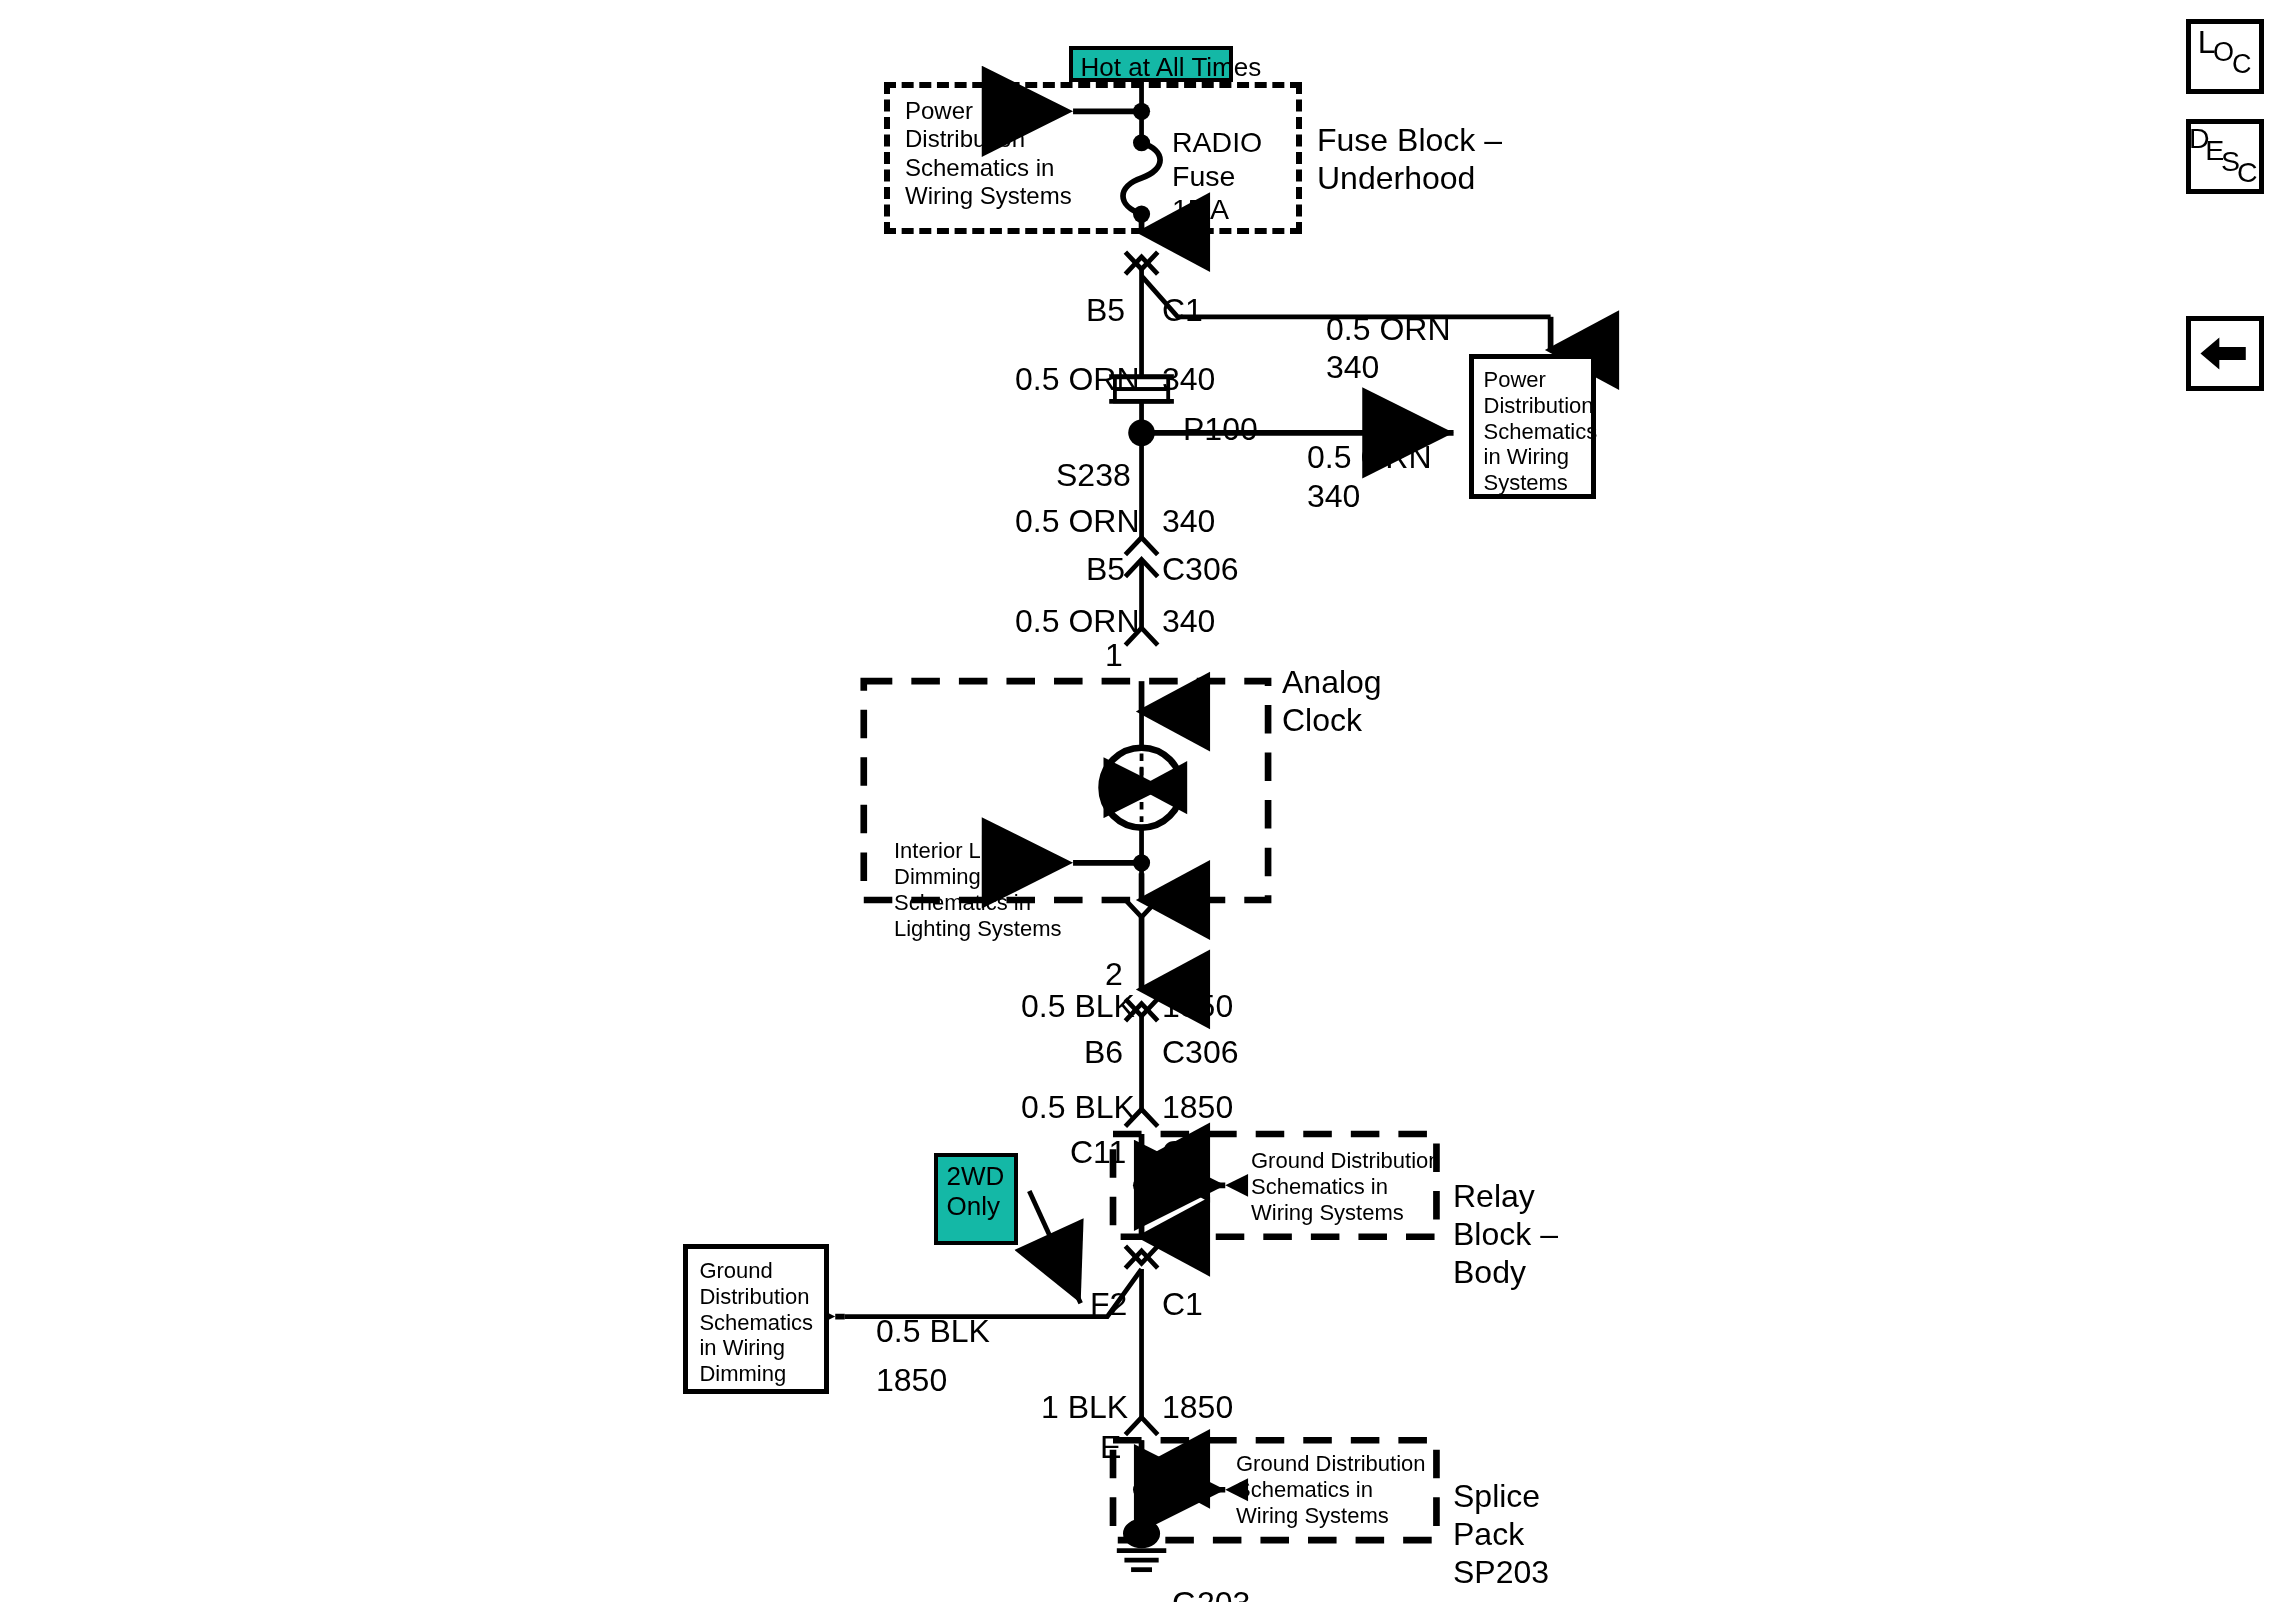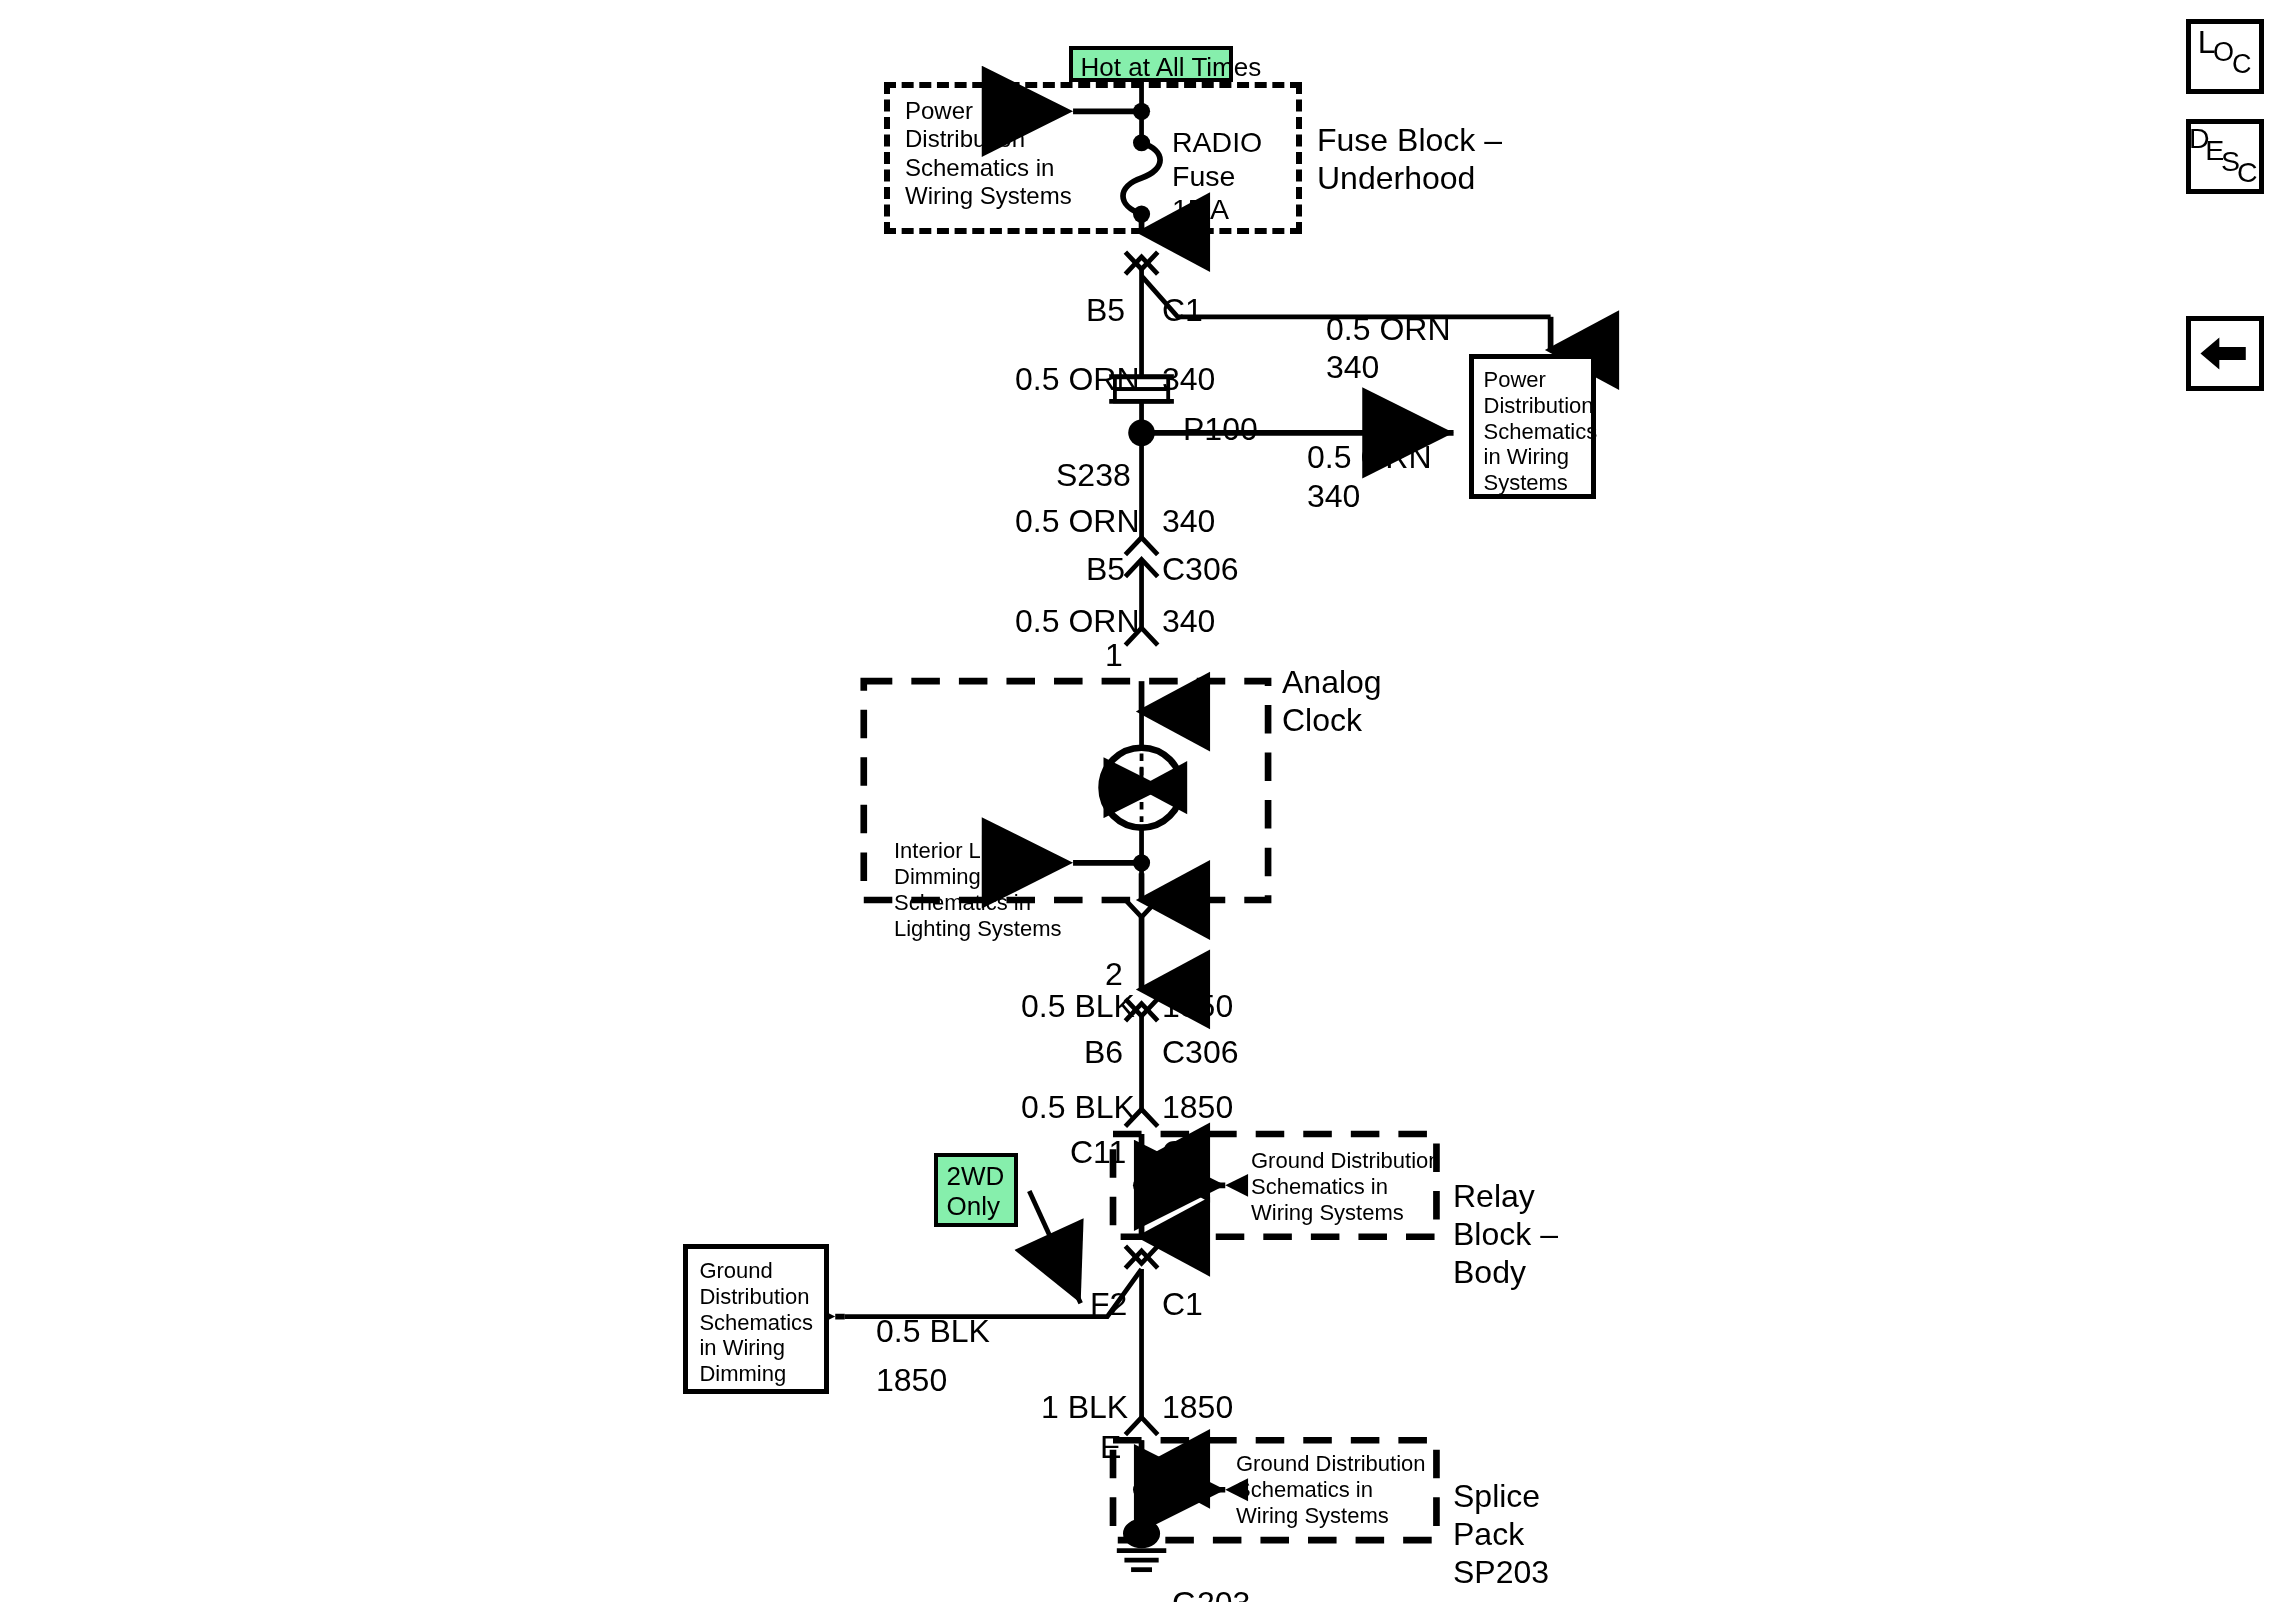--- a/index.html
+++ b/index.html
@@ -7,21 +7,21 @@
        font-family:"Liberation Sans","DejaVu Sans",sans-serif;color:#000;overflow:hidden;}
   #canvas{position:absolute;left:0;top:0;width:2285px;height:1603px;}
   svg{position:absolute;left:0;top:0;width:2285px;height:1603px;}
   .txt{position:absolute;white-space:pre;line-height:1.18;color:#000;}
   .big{font-size:32px;margin-top:40px;}
   .med{font-size:28.5px;}
   .sml{font-size:24px;}
   .xsml{font-size:22px;}
   .btn{position:absolute;border:5.7px solid #000;background:#fff;}
   .solidbox{position:absolute;border:5.7px solid #000;background:#fff;box-sizing:border-box;}
-  .labelbox{position:absolute;border:4.8px solid #000;background:#86efac;box-sizing:border-box;}
+  .labelbox{position:absolute;border:4.8px solid #000;background:#14b8a6;box-sizing:border-box;}
   .cascade{position:absolute;}
   .cascade span{position:absolute;font-size:32px;font-weight:400;}
 </style>
 </head>
 <body>
 
 <div id="canvas">
 
   <svg viewBox="0 0 2402 1685">
     <defs>
@@ -270,21 +270,21 @@
   <div class="txt big" style="left:1070px;top:1094px;">C11</div>
   <div class="txt big" style="left:1162px;top:1094px;">C2</div>
 
   <div class="txt xsml" style="left:1251px;top:1148px;">Ground Distribution
 Schematics in
 Wiring Systems</div>
   <div class="txt big" style="left:1453px;top:1138px;">Relay
 Block –
 Body</div>
 
-  <div class="labelbox" style="left:934px;top:1153px;width:84px;height:74px;">
+  <div class="labelbox" style="left:934px;top:1153px;width:84px;height:92px;">
     <div class="txt med" style="left:8.6px;top:3.8px;font-size:26px;">2WD
 Only</div>
   </div>
 
   <div class="solidbox" style="left:683px;top:1244px;width:146px;height:150px;">
     <div class="txt xsml" style="left:11.4px;top:8.6px;">Ground
 Distribution
 Schematics
 in Wiring
 Dimming</div>

